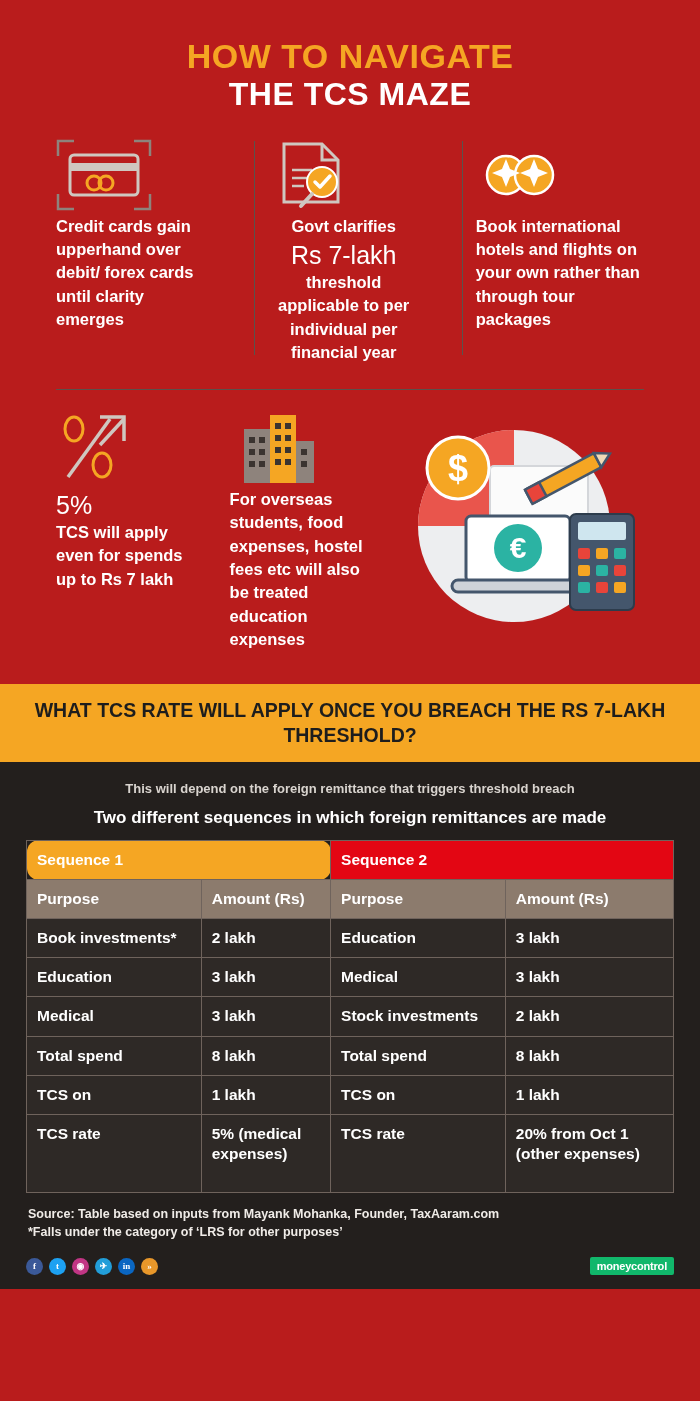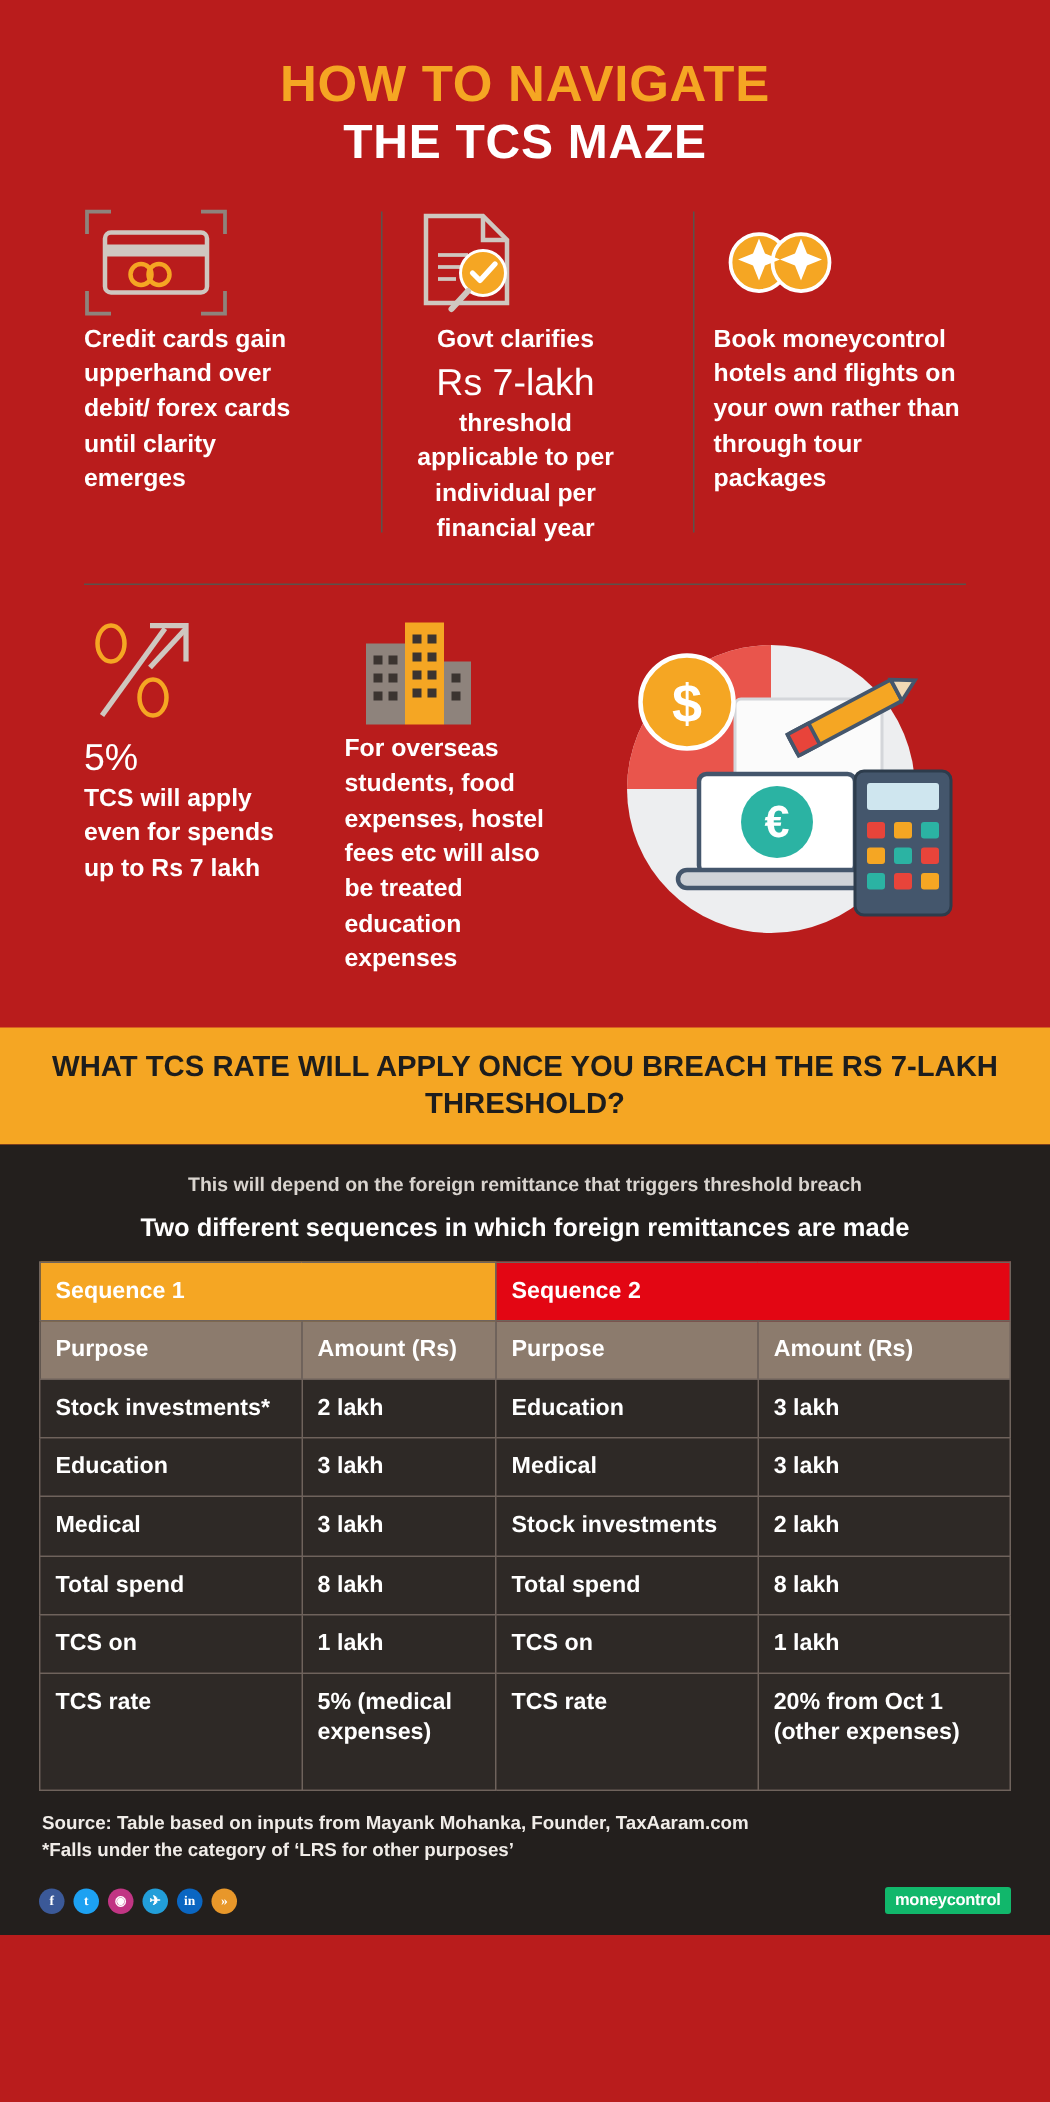--- a/index.html
+++ b/index.html
@@ -142,20 +142,21 @@
     font-size: 15.5px;
     font-weight: bold;
     line-height: 1.3;
   }
   th.seq1 {
     background: #f5a623;
     color: #1d1d1d;
     text-align: center;
     font-size: 16px;
     padding: 10px 6px;
+    border-radius: 12px;
   }
   th.seq2 {
     background: #e30613;
     color: #ffffff;
     text-align: center;
     font-size: 16px;
     padding: 10px 6px;
   }
   th.subhdr {
     background: #8c7b6d;
@@ -251,21 +252,21 @@
     <div class="tip col3">
       <div class="divider-v"></div>
       <div class="icon-box">
         <svg width="92" height="76" viewBox="0 0 92 76">
           <circle cx="30" cy="38" r="19" fill="#f5a623" stroke="#fff" stroke-width="2.5"></circle>
           <circle cx="58" cy="38" r="19" fill="#f5a623" stroke="#fff" stroke-width="2.5"></circle>
           <path d="M30 22 l4 10 l10 4 l-10 4 l-4 10 l-4 -10 l-10 -4 l10 -4 z" fill="#fff"></path>
           <path d="M58 22 l4 10 l10 4 l-10 4 l-4 10 l-4 -10 l-10 -4 l10 -4 z" fill="#fff"></path>
         </svg>
       </div>
-      <div class="tip-text">Book moneycontrol hotels and flights on your own rather than through tour packages</div>
+      <div class="tip-text">Book international hotels and flights on your own rather than through tour packages</div>
     </div>
   </div>
 
   <div class="hr-row"></div>
 
   <div class="tips-bottom">
 
     <div class="tipb col1">
       <div class="icon-box">
         <svg width="84" height="78" viewBox="0 0 84 78">
@@ -368,21 +369,21 @@
         </tr>
         <tr>
           <th class="subhdr">Purpose</th>
           <th class="subhdr">Amount (Rs)</th>
           <th class="subhdr">Purpose</th>
           <th class="subhdr">Amount (Rs)</th>
         </tr>
       </thead>
       <tbody>
         <tr>
-          <td class="cell">Stock investments*</td>
+          <td class="cell">Book investments*</td>
           <td class="cell">2 lakh</td>
           <td class="cell">Education</td>
           <td class="cell">3 lakh</td>
         </tr>
         <tr>
           <td class="cell">Education</td>
           <td class="cell">3 lakh</td>
           <td class="cell">Medical</td>
           <td class="cell">3 lakh</td>
         </tr>

